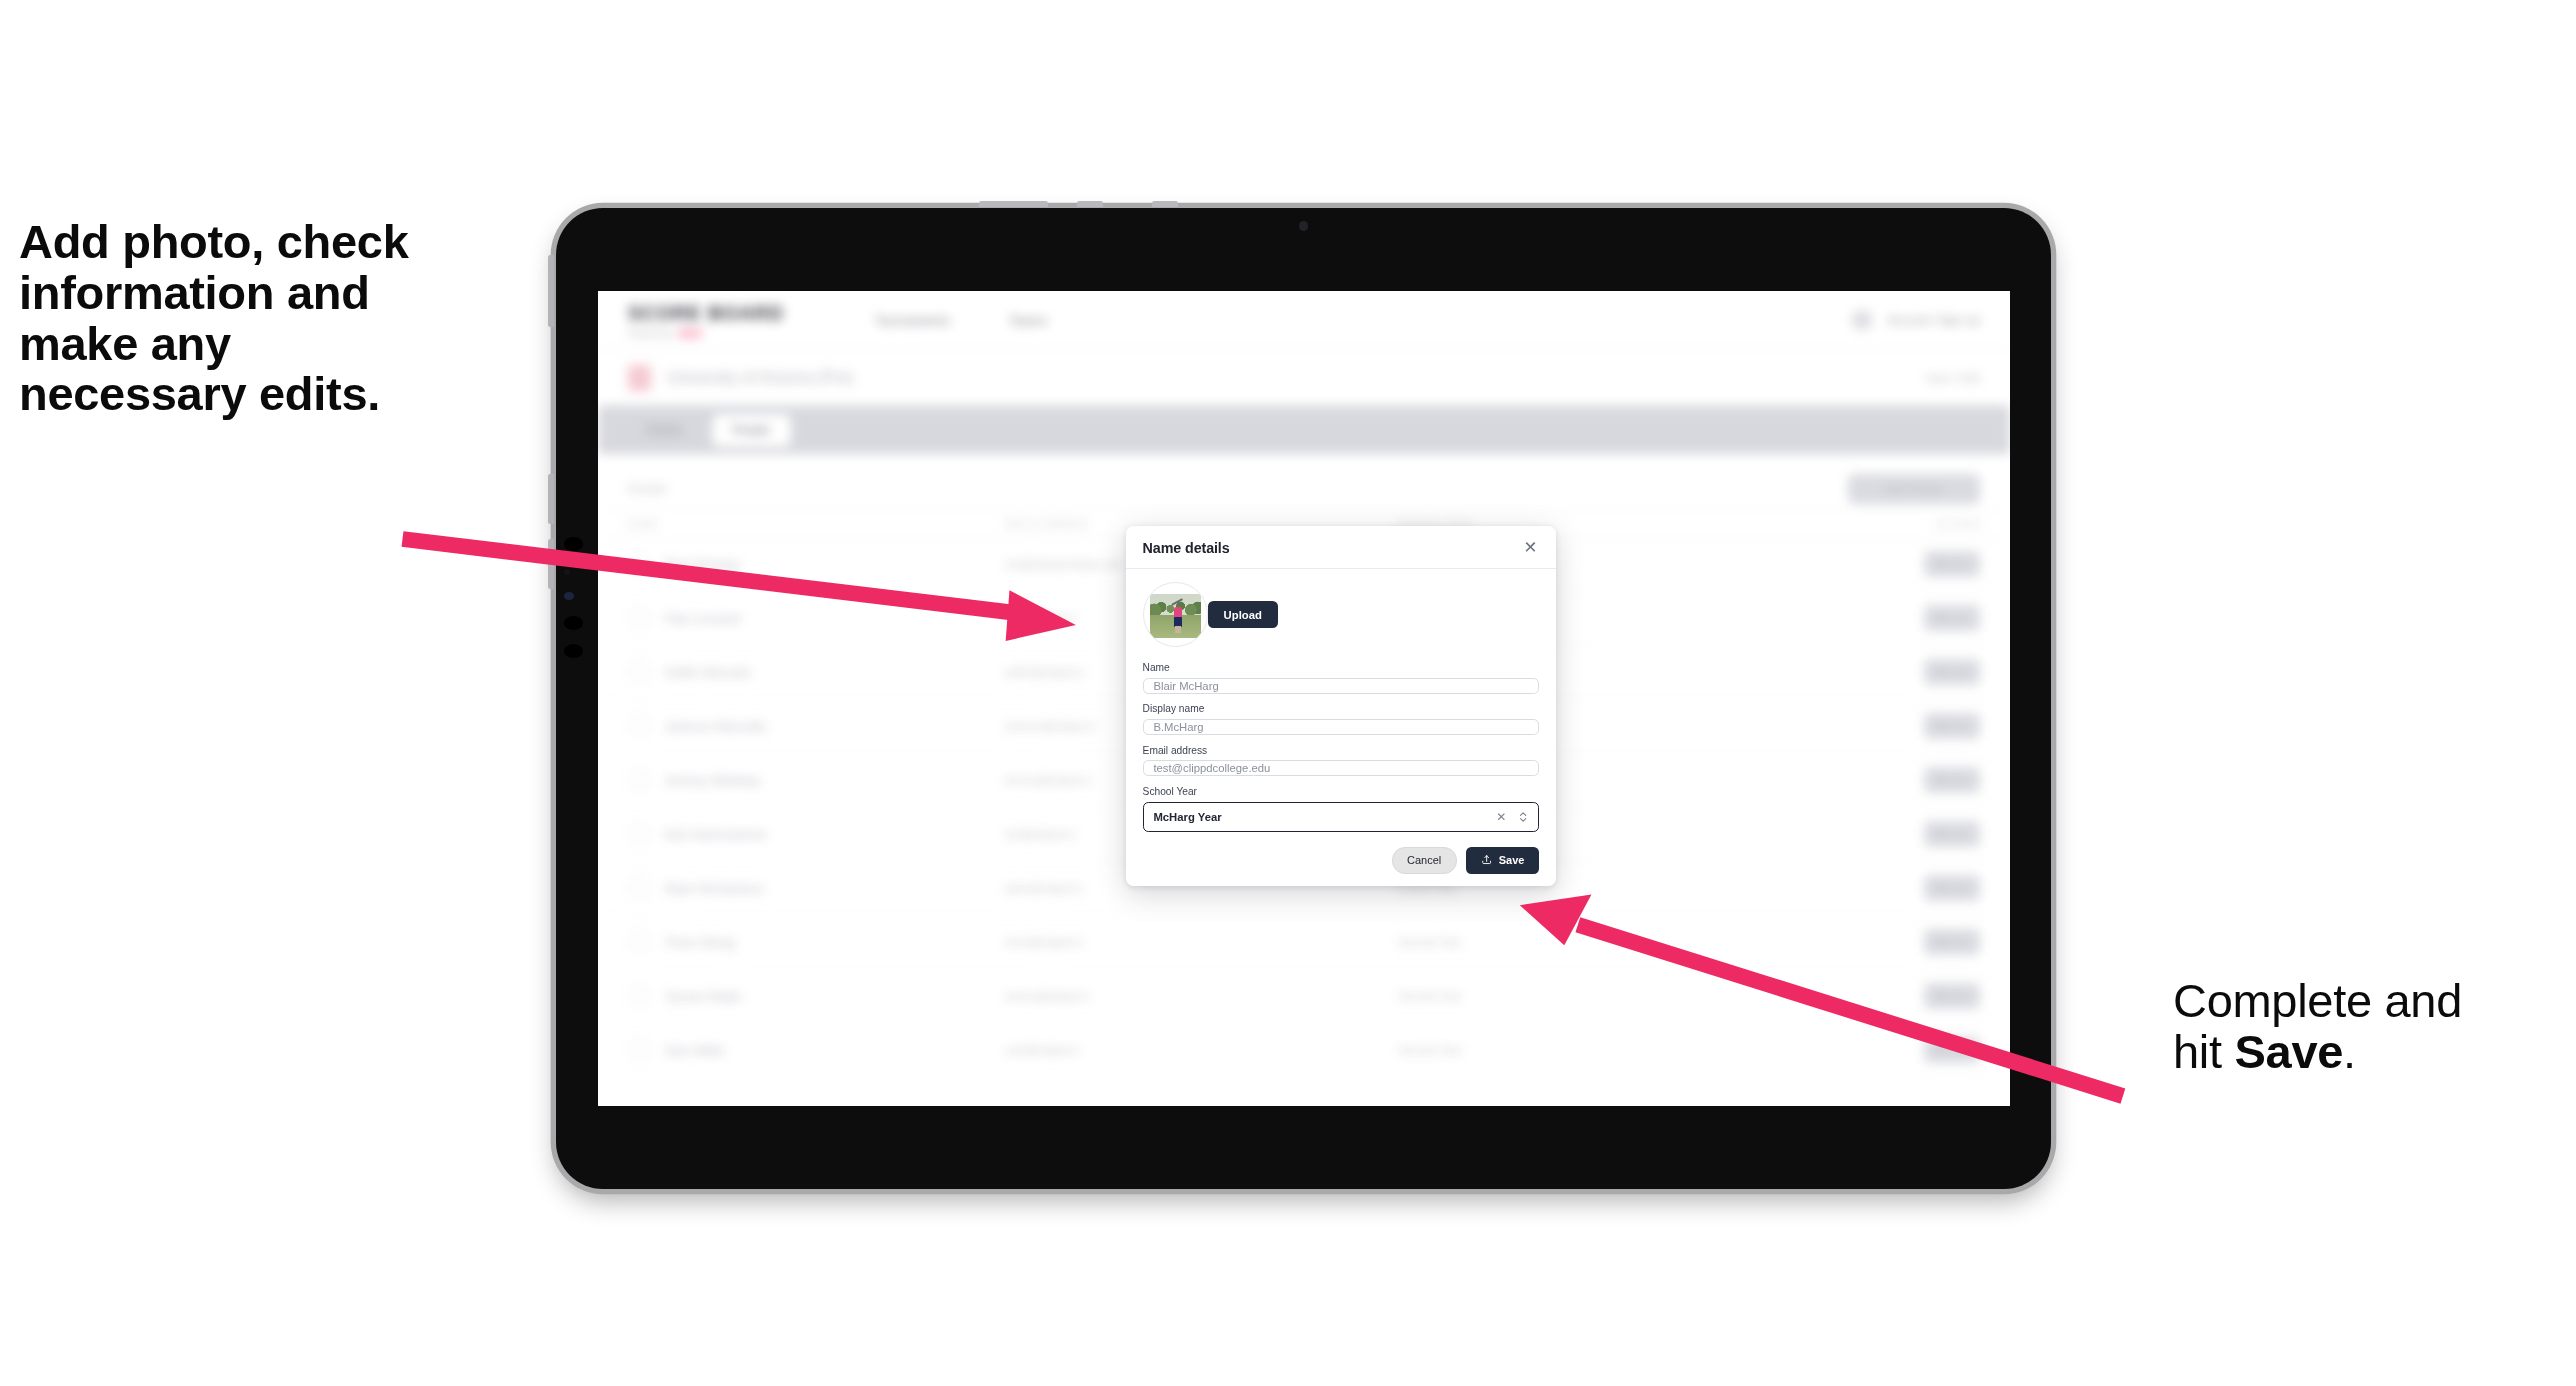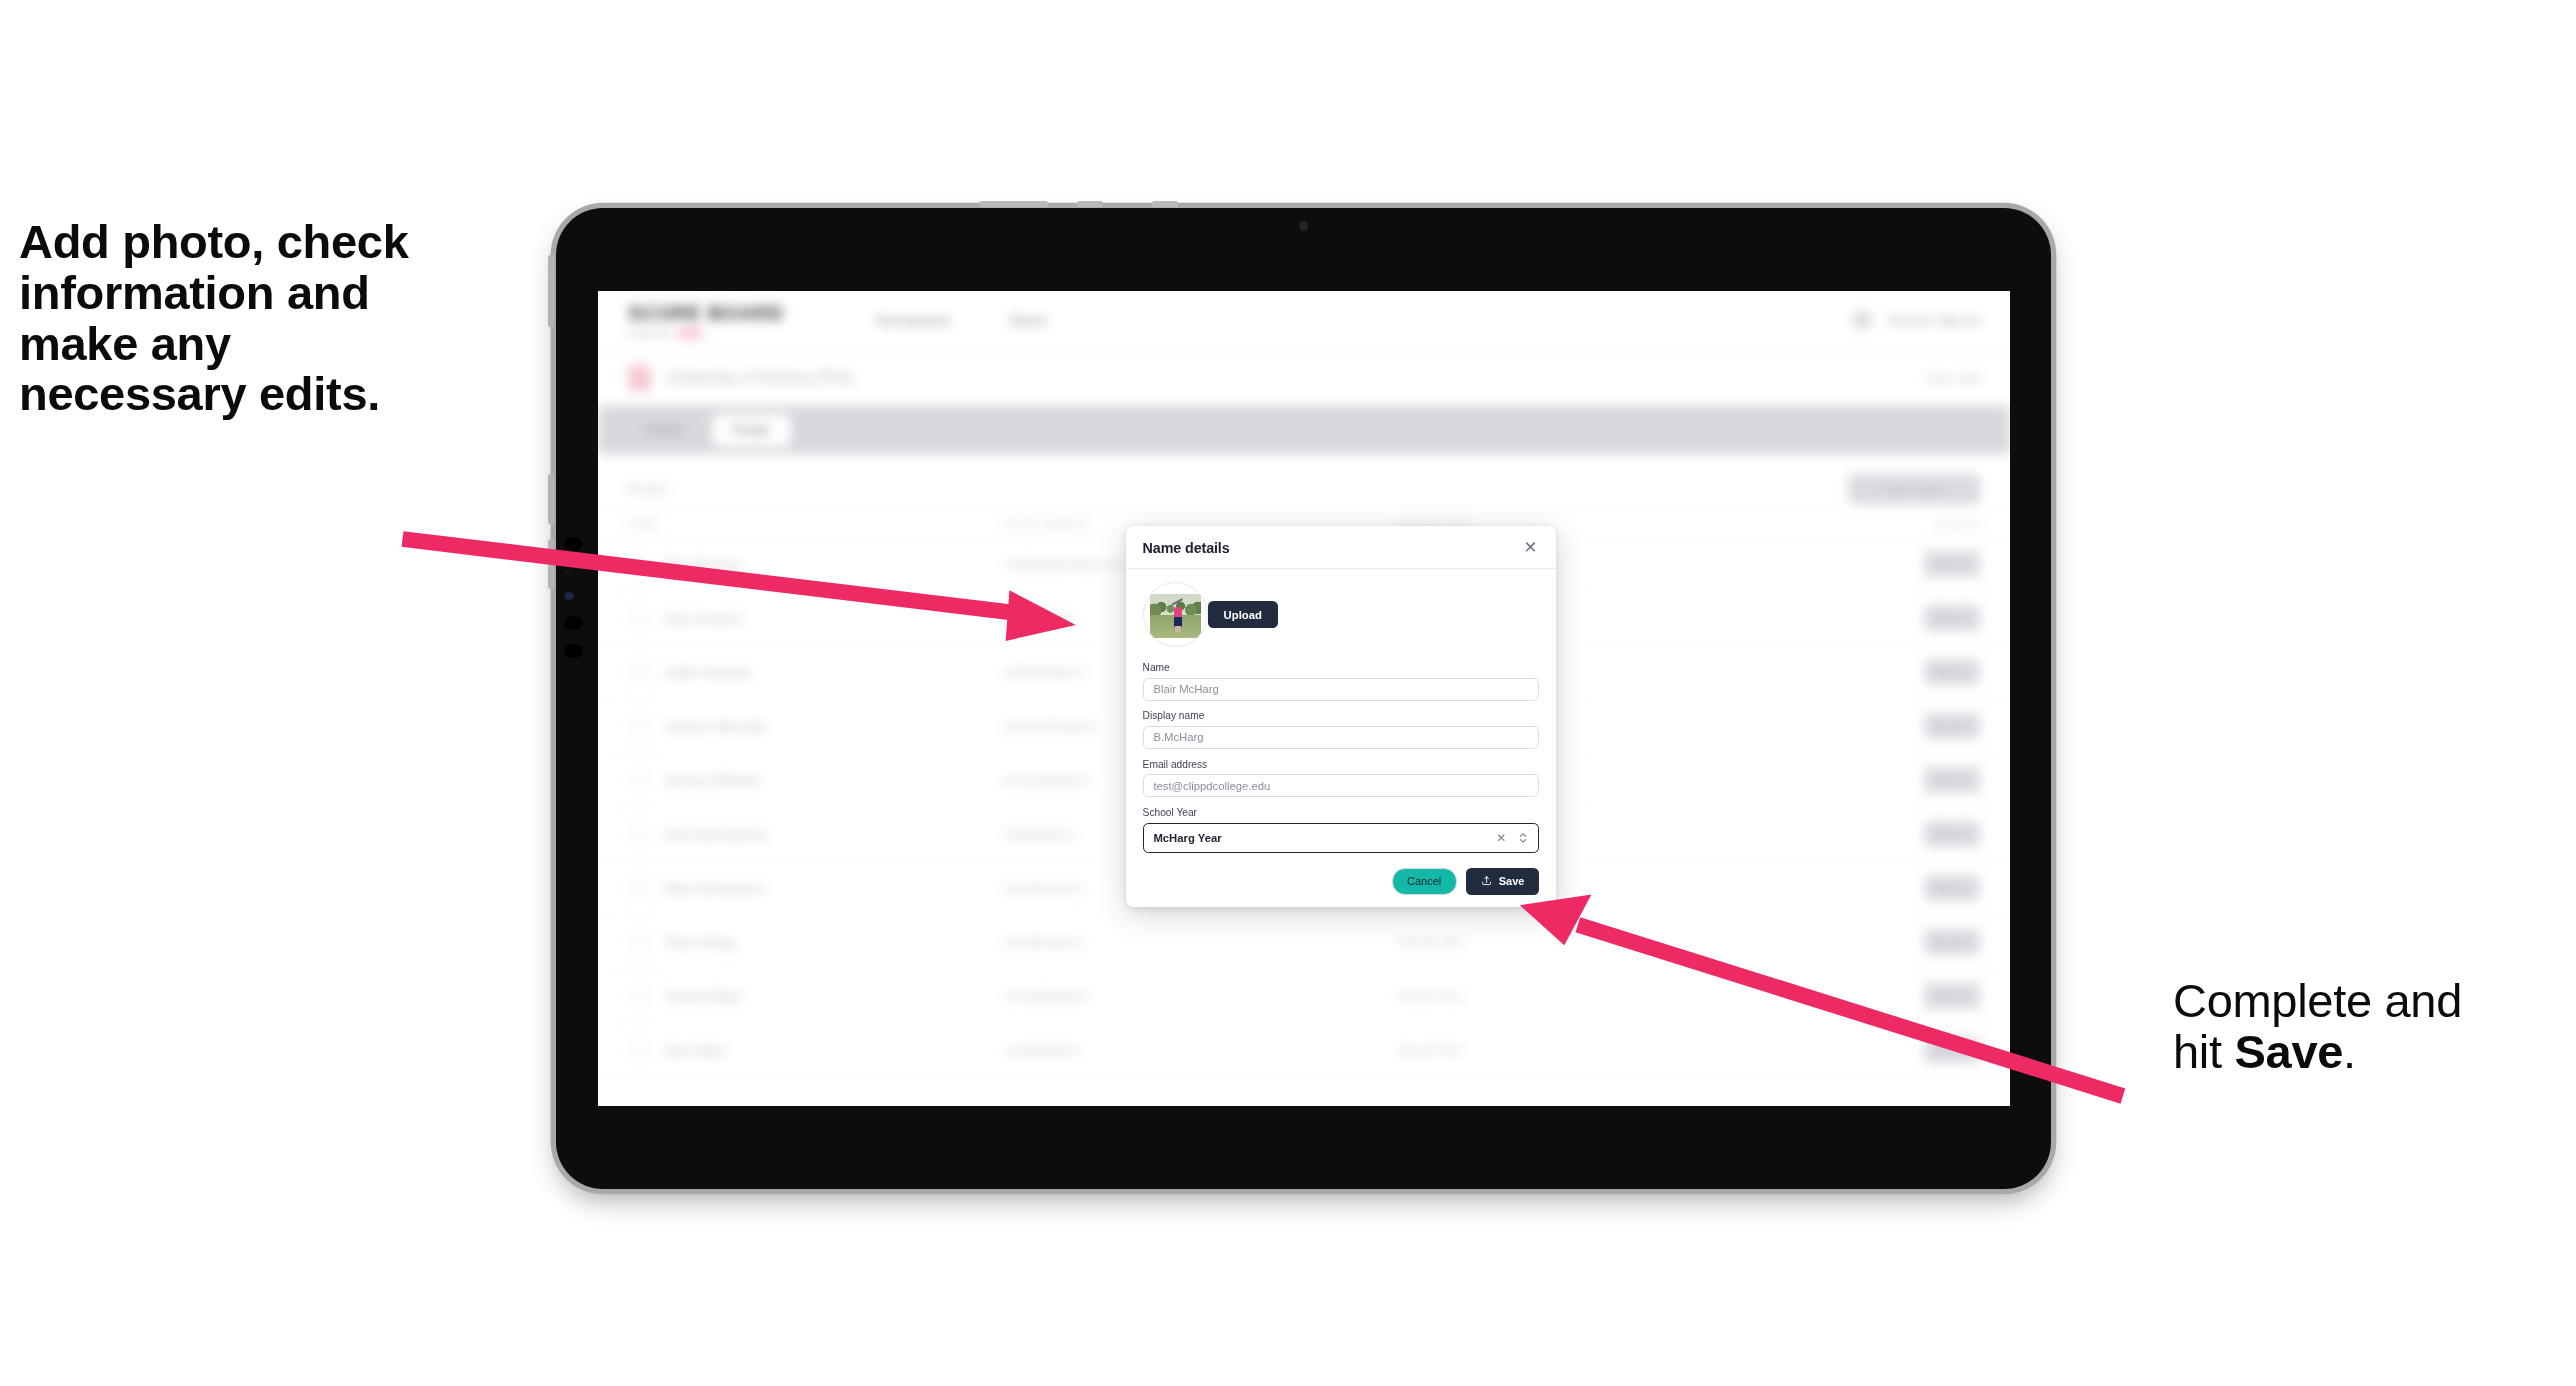--- a/index.html
+++ b/index.html
@@ -203,21 +203,21 @@
 
   .upload-btn {
     background:#222c3f; color:#fff; border:none; border-radius:5.3px;
     padding: 7.5px 16px; font-size:11.3px; font-weight:600; cursor:pointer;
     font-family:"Liberation Sans", sans-serif;
   }
 
   .field { margin-bottom: 9.8px; }
   .flabel { font-size:10.2px; color:#3e4354; margin-bottom:4.5px; display:block; }
   .finput {
-    width:100%; height:23px; border:0.8px solid #d9dbe2; border-radius:5.3px;
+    width:100%; height:16px; border:0.8px solid #d9dbe2; border-radius:5.3px;
     padding: 0 9.8px; font-size:11.3px; color:#8c909c; background:#fff;
     font-family:"Liberation Sans", sans-serif;
   }
   .finput::placeholder { color:#8c909c; }
   .select-wrap { position:relative; }
   .fselect {
     width:100%; height:30px; border:0.8px solid #1f2430; border-radius:5.3px;
     padding: 0 53px 0 9.8px; font-size:11.3px; color:#232634; background:#fff;
     display:flex; align-items:center; font-weight:600;
   }
@@ -226,21 +226,21 @@
     font-size:12px; color:#7a7f8b; cursor:pointer; line-height:1;
   }
   .sel-steps {
     position:absolute; right:12px; top:50%; transform:translateY(-50%);
     display:flex; flex-direction:column; gap:0.8px; cursor:pointer;
     color:#7a7f8b; font-size:6.8px; line-height:6px;
   }
 
   .modal-foot { display:flex; justify-content:flex-end; gap:9px; margin-top:15px; }
   .btn-cancel {
-    background:#14b8a6; border:0.8px solid #d6d9e0; border-radius:13px;
+    background:#e5e5e5; border:0.8px solid #d6d9e0; border-radius:13px;
     padding: 6.8px 14.3px; font-size:11px; color:#232634; cursor:pointer;
     font-family:"Liberation Sans", sans-serif; font-weight:500;
   }
   .btn-save {
     background:#222c3f; border:none; border-radius:5.3px;
     padding: 6.8px 15px; font-size:11px; color:#fff; cursor:pointer;
     display:flex; align-items:center; gap:6.8px; font-weight:600;
     font-family:"Liberation Sans", sans-serif;
   }
 </style>

